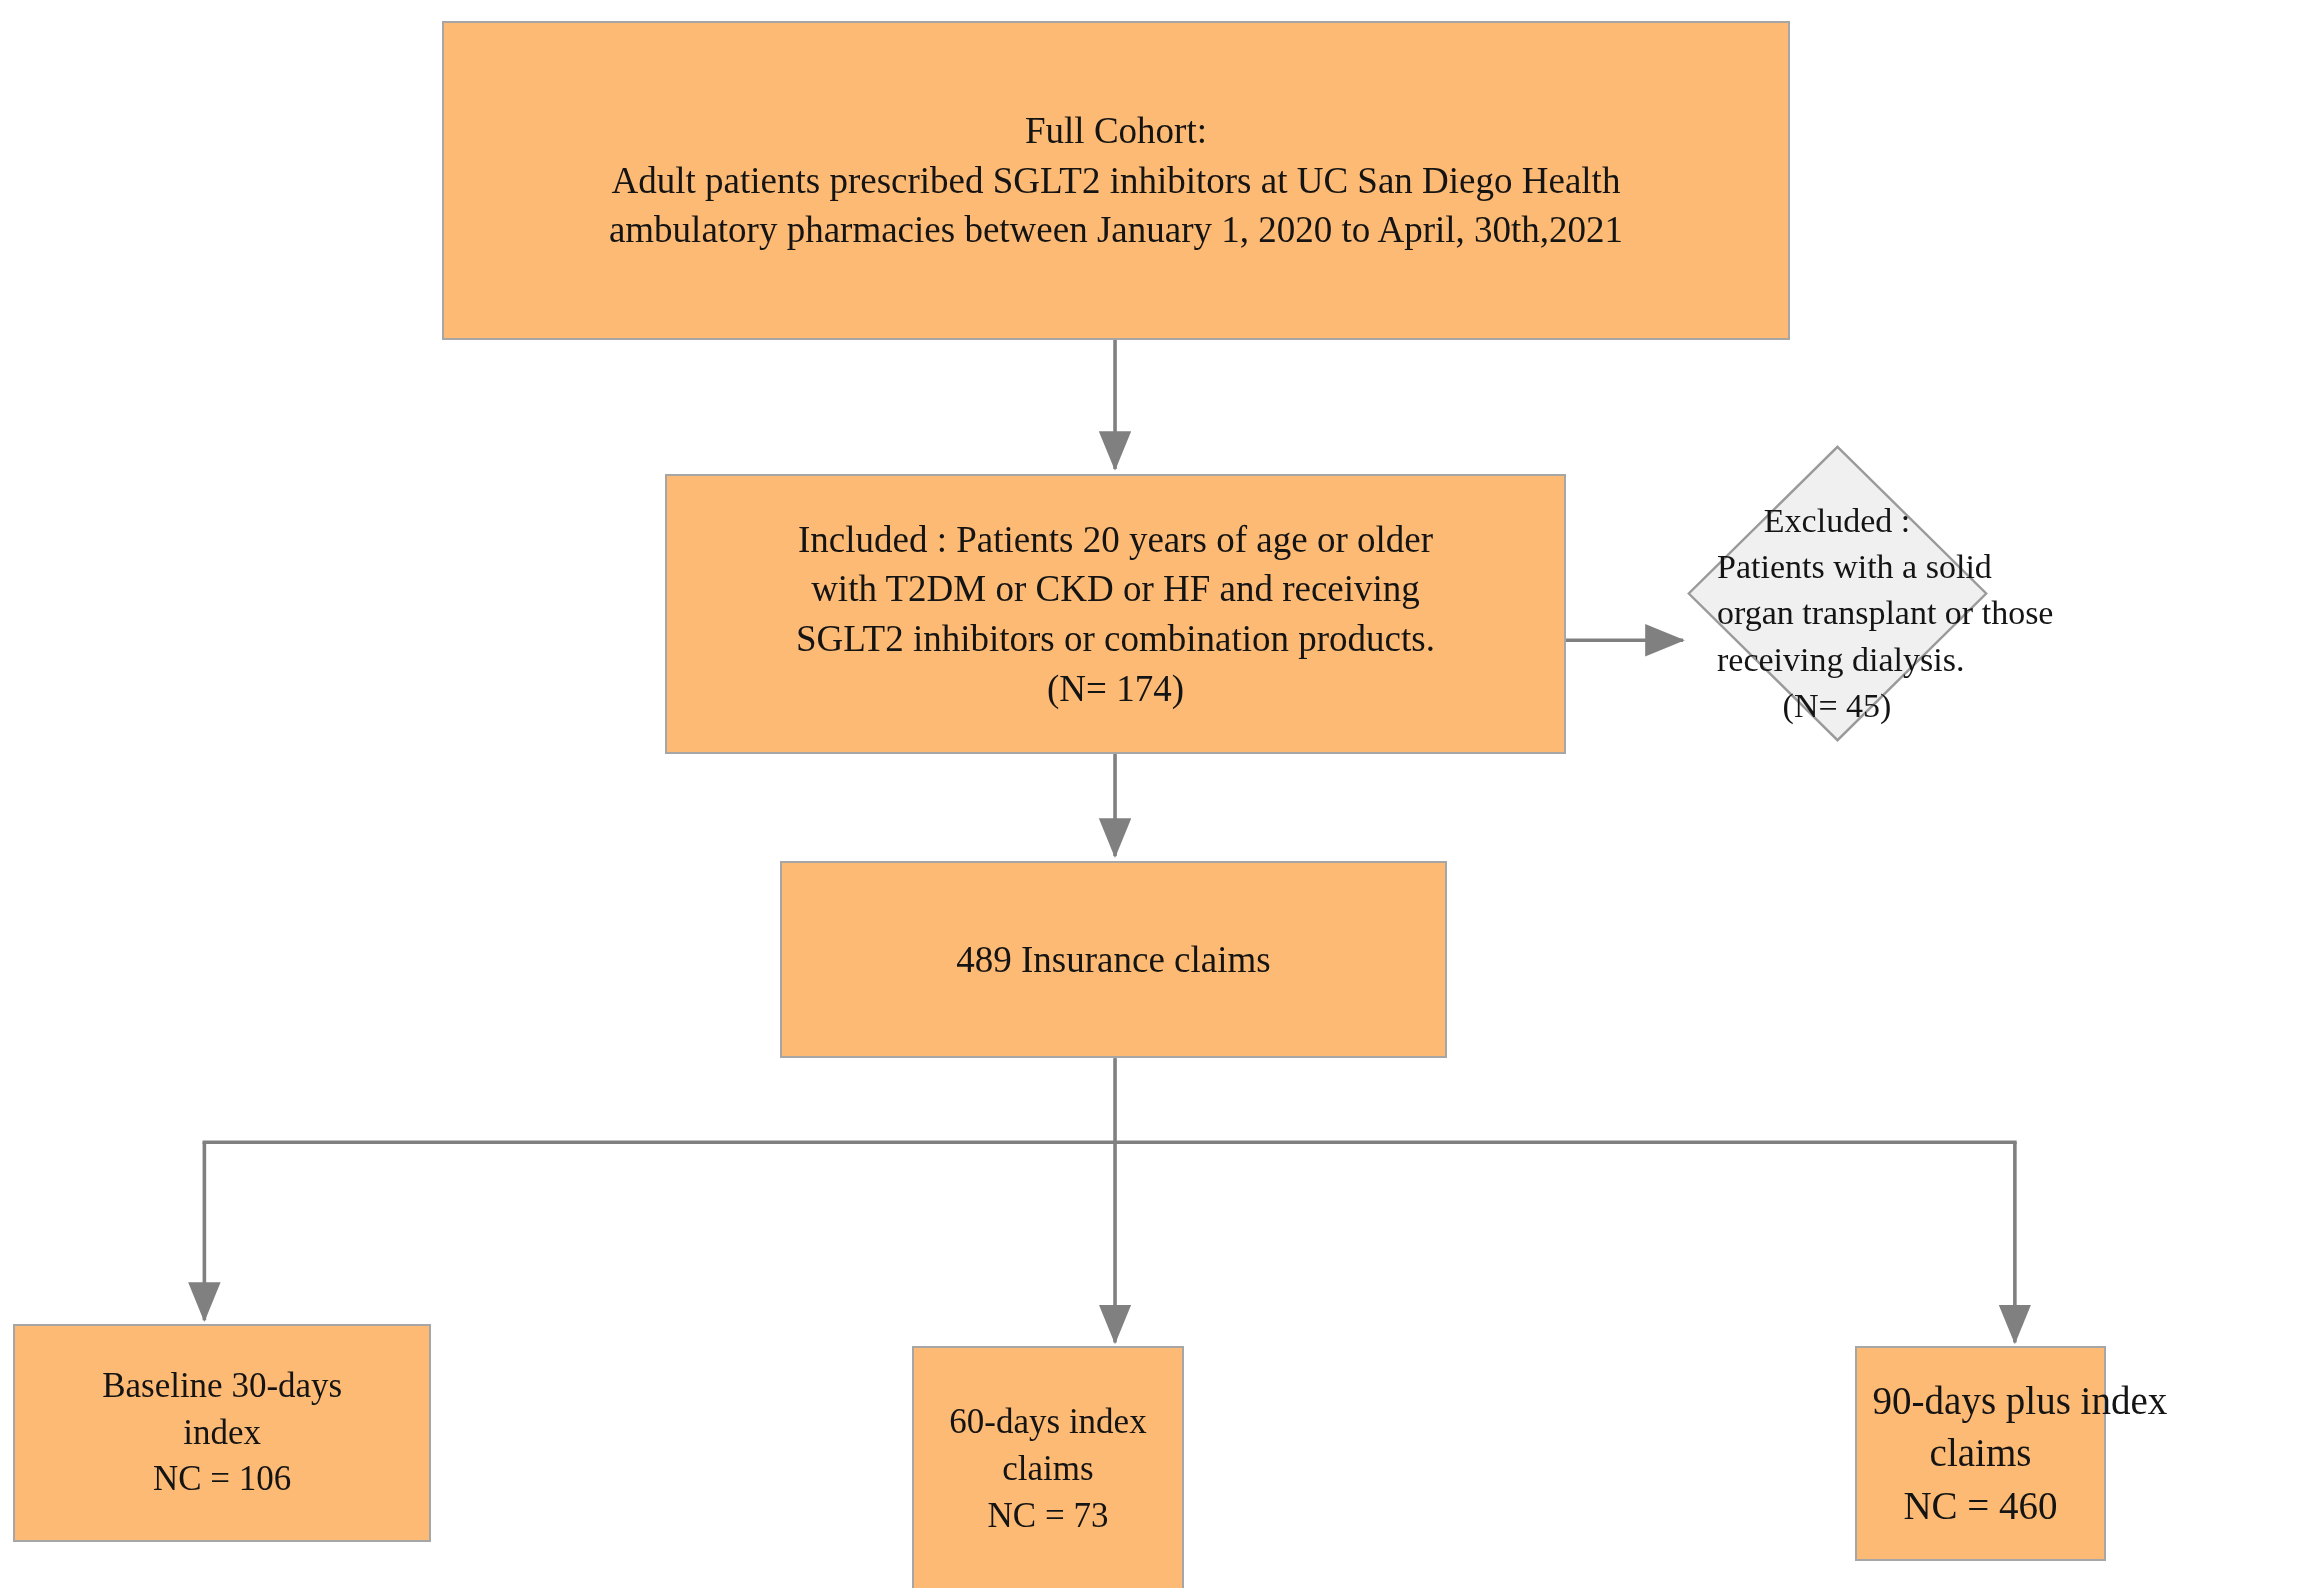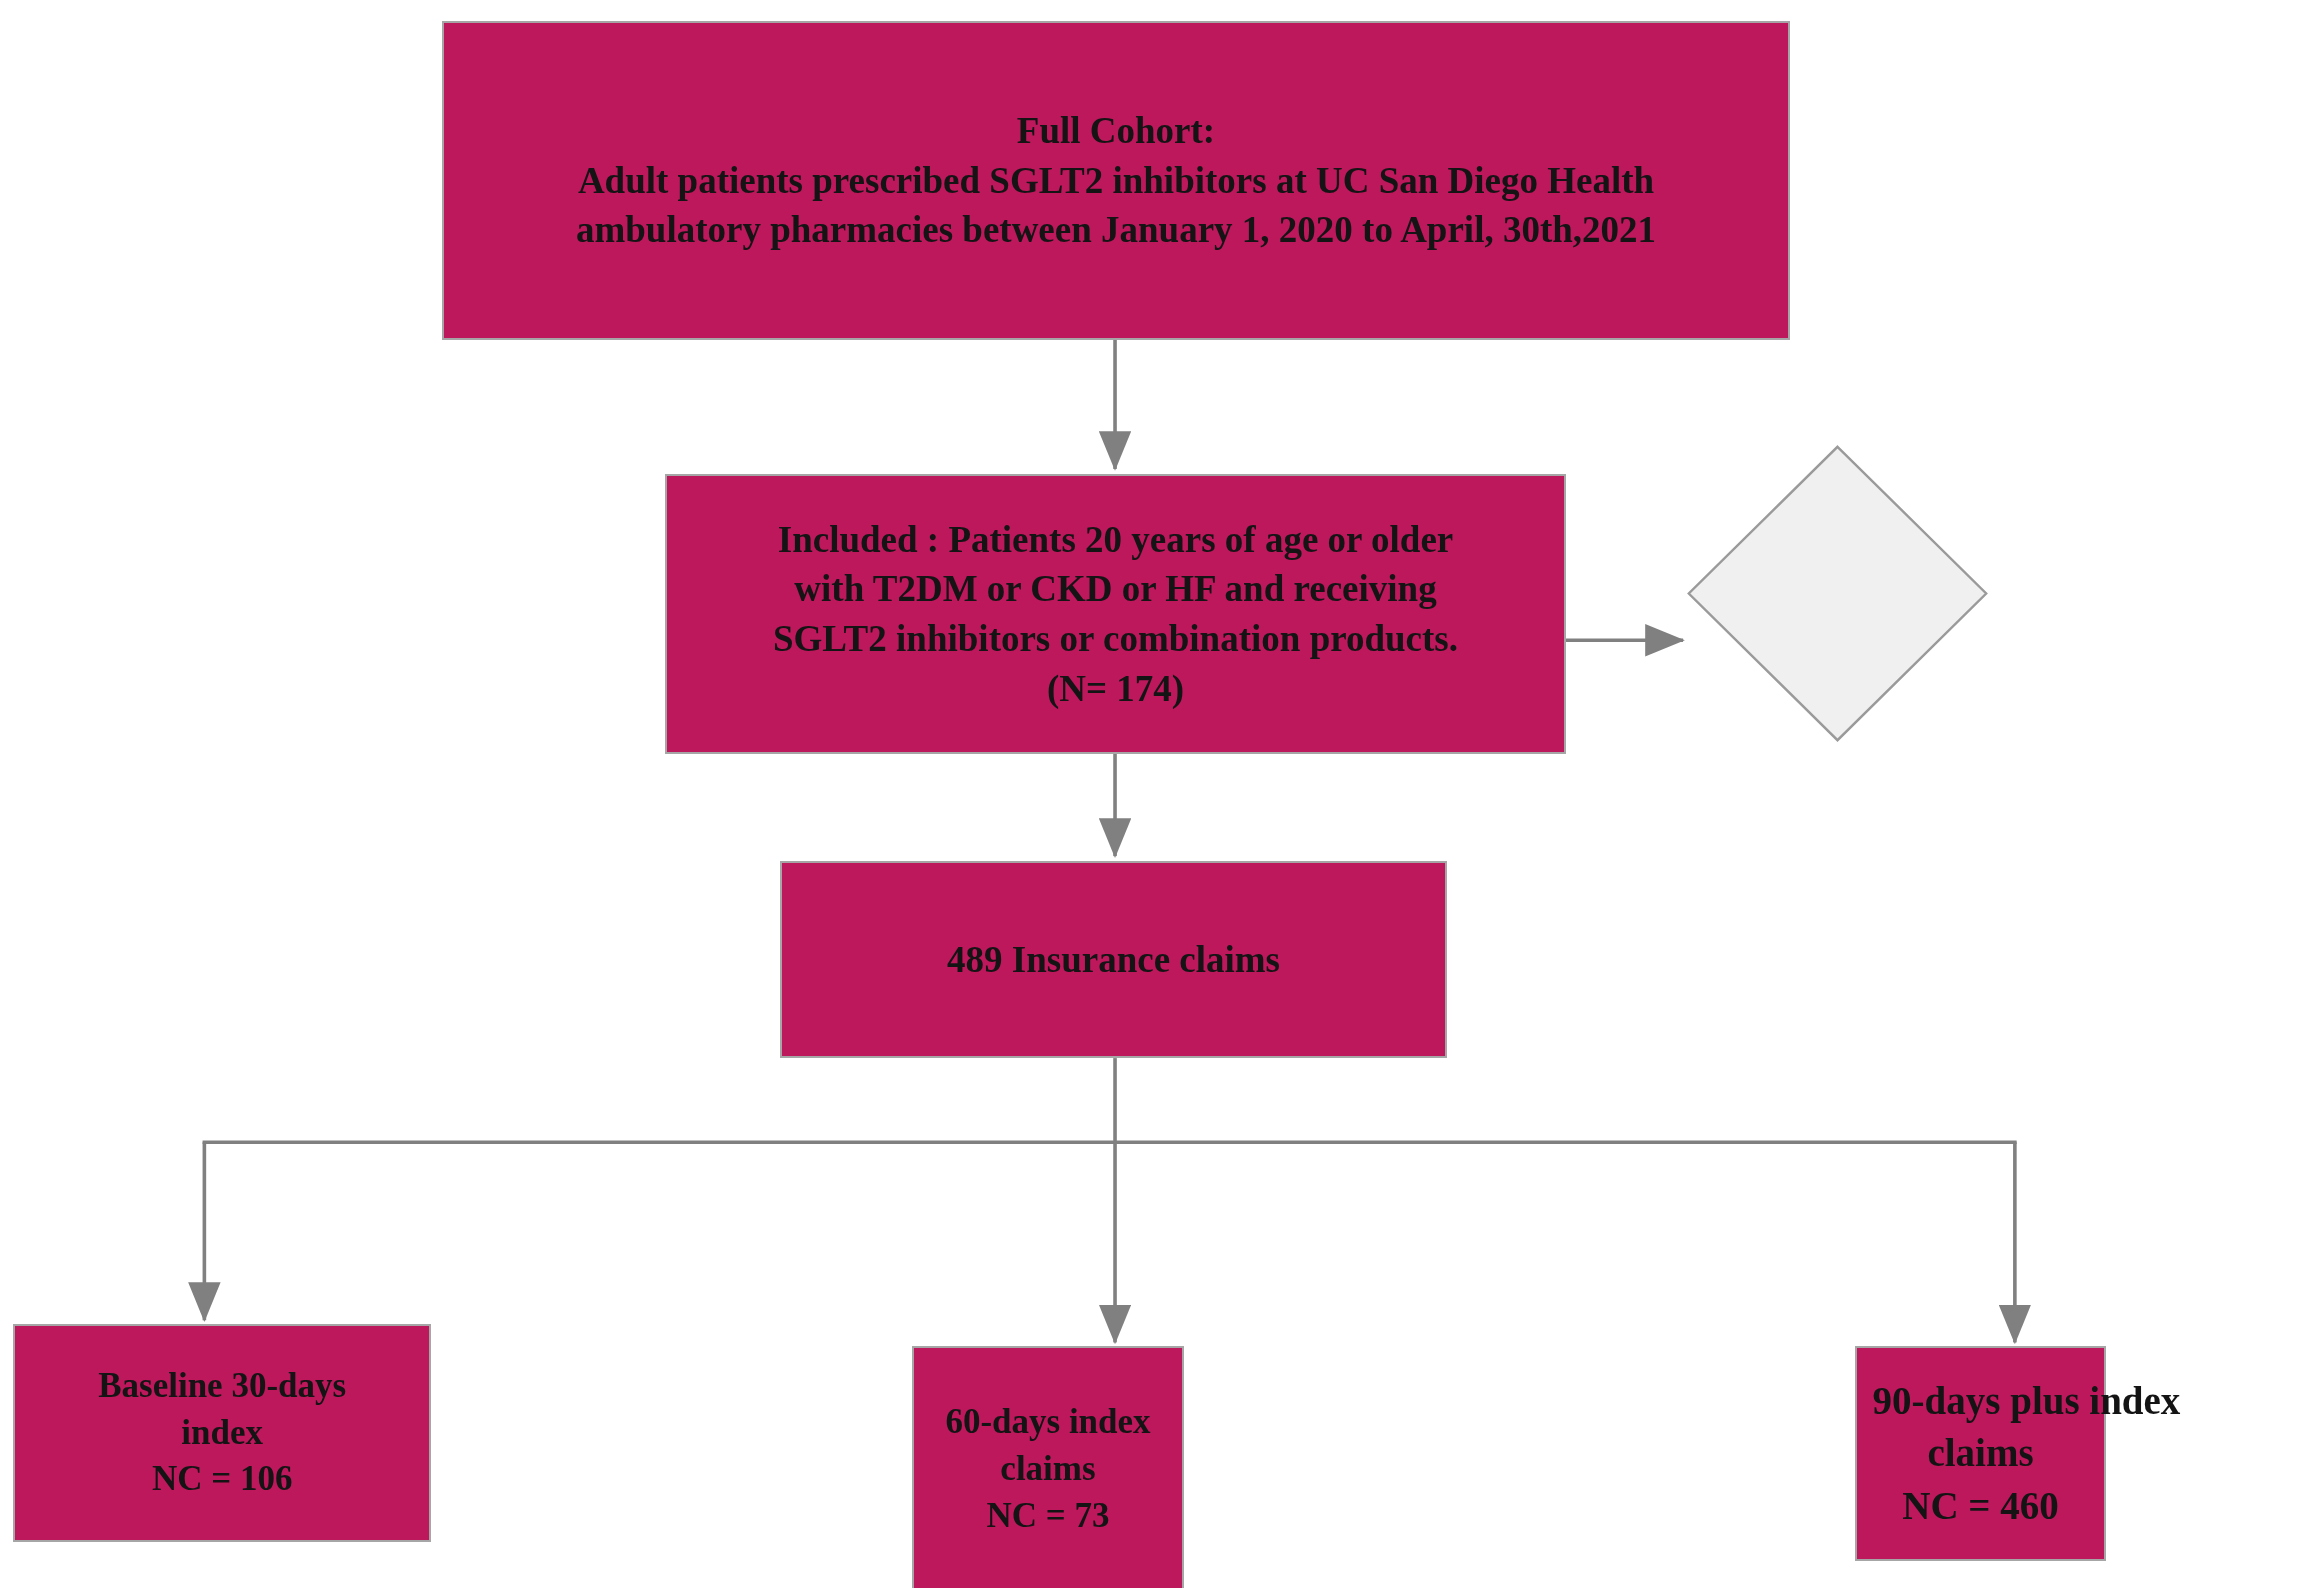--- a/index.html
+++ b/index.html
@@ -25,29 +25,28 @@
     left: 0;
     top: 0;
     width: 2307px;
     height: 1589px;
     pointer-events: none;
   }
   
   .node-box {
     position: absolute;
     box-sizing: border-box;
-    background: #be185d;
+    background: #fdba74;
     border: 2.4px solid #a6a6a6;
     display: flex;
     align-items: center;
     justify-content: center;
     text-align: center;
     line-height: 1.34;
     color: #141414;
-    font-weight: bold;
   }
   .node-box .lines {
     width: 100%;
     padding: 0 15.6px;
     box-sizing: border-box;
   }
   .node-box .line {
     display: block;
     white-space: nowrap;
   }
@@ -157,20 +156,27 @@
       <span class="line">with T2DM or CKD or HF and receiving</span>
       <span class="line">SGLT2 inhibitors or combination products.</span>
       <span class="line">(N= 174)</span>
     </div>
   </div>
 
   <div id="node-excluded">
     <svg class="diamond-shape" viewBox="0 0 500 494" preserveAspectRatio="none" xmlns="http://www.w3.org/2000/svg">
       <polygon points="250,3 497,247 250,491 3,247" fill="#f0f0f0" stroke="#9a9a9a" stroke-width="4"></polygon>
     </svg>
+    <div class="diamond-text">
+      <span class="line">Excluded :</span>
+      <span class="line">Patients with a solid</span>
+      <span class="line">organ transplant or those</span>
+      <span class="line">receiving dialysis.</span>
+      <span class="line">(N= 45)</span>
+    </div>
   </div>
 
   <div class="node-box" id="node-claims">
     <div class="lines">
       <span class="line">489 Insurance claims</span>
     </div>
   </div>
 
   <div class="node-box" id="node-baseline-30">
     <div class="lines">

